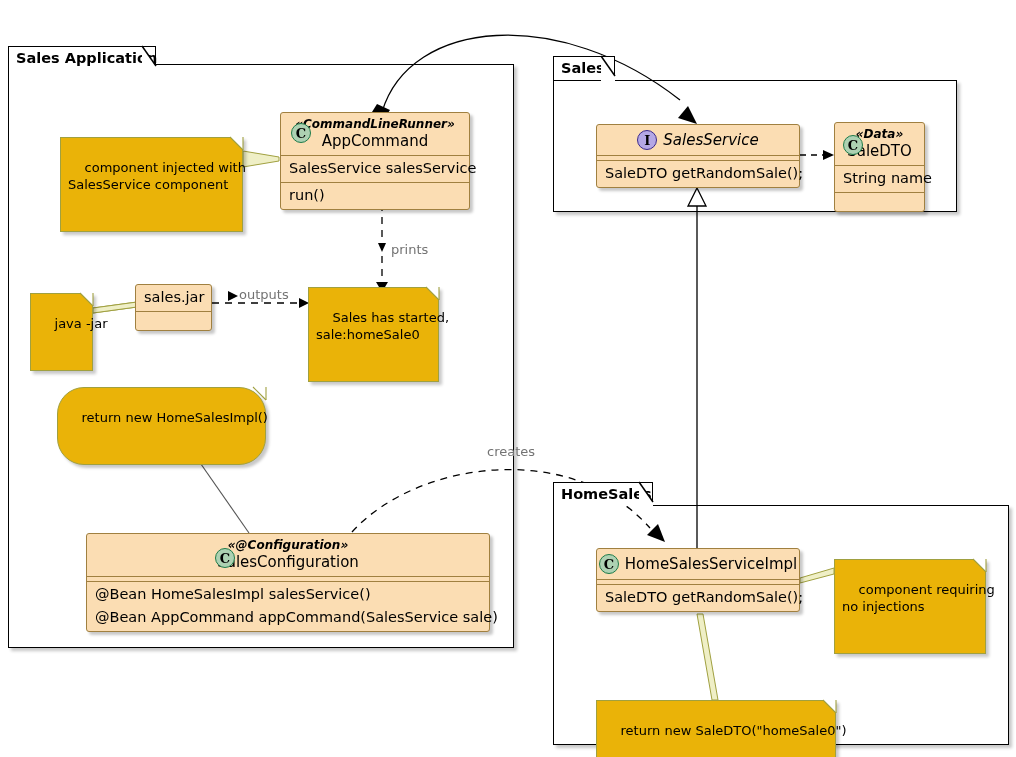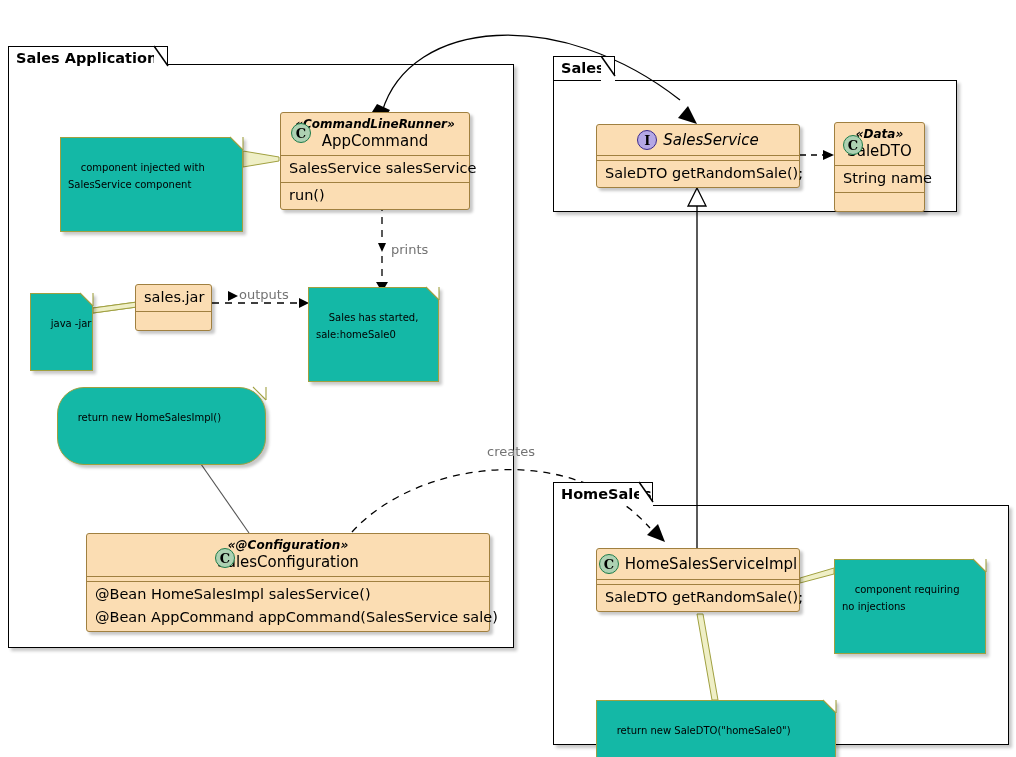--- a/index.html
+++ b/index.html
@@ -136,24 +136,24 @@
   }
   .hdr.inline .badge { position: static; flex: 0 0 auto; }
 
   
   .hdr.stacked { padding: 4px 10px 4px 10px; }
 
   
   .note {
     position: absolute;
     box-sizing: border-box;
-    background: #14b8a6;
+    background: #eab308;
     border: 1.1px solid #A0A040;
     box-shadow: 3px 3px 3px rgba(0,0,0,0.22);
-    font-size: 10px;
+    font-size: 13px;
     line-height: 17px;
     color: #000000;
     padding: 4px 7px 4px 7px;
     white-space: pre;
     z-index: 6;
   }
   .note .dogear {
     position: absolute;
     right: -1px;
     top: -1px;
@@ -252,21 +252,21 @@
       <path d="M800,578 L834,568 L834,574 L800,583 Z" fill="#EFEFC6" stroke="#A0A040" stroke-width="1"></path>
     </g>
 
     
     <g>
       <path d="M697,614 L712,700 L718,700 L703,614 Z" fill="#EFEFC6" stroke="#A0A040" stroke-width="1"></path>
     </g>
   </svg>
 
   <div class="pkg" style="left:8px; top:64px; width:506px; height:584px;"></div>
-  <div class="pkg-tab" style="left:8px; top:46px; width:160px;">
+  <div class="pkg-tab" style="left:8px; top:46px; width:148px;">
     <span>Sales Application</span>
     <svg class="fold" viewBox="0 0 14 25">
       <path d="M0,0 L14,20 L14,25 L0,25 Z" fill="#ffffff" stroke="none"></path>
       <path d="M0,0 L14,20" stroke="#000" stroke-width="1.5" fill="none"></path>
     </svg>
   </div>
 
   <div class="pkg" style="left:553px; top:80px; width:404px; height:132px;"></div>
   <div class="pkg-tab" style="left:553px; top:56px; width:62px;">
     <span>Sales</span>

